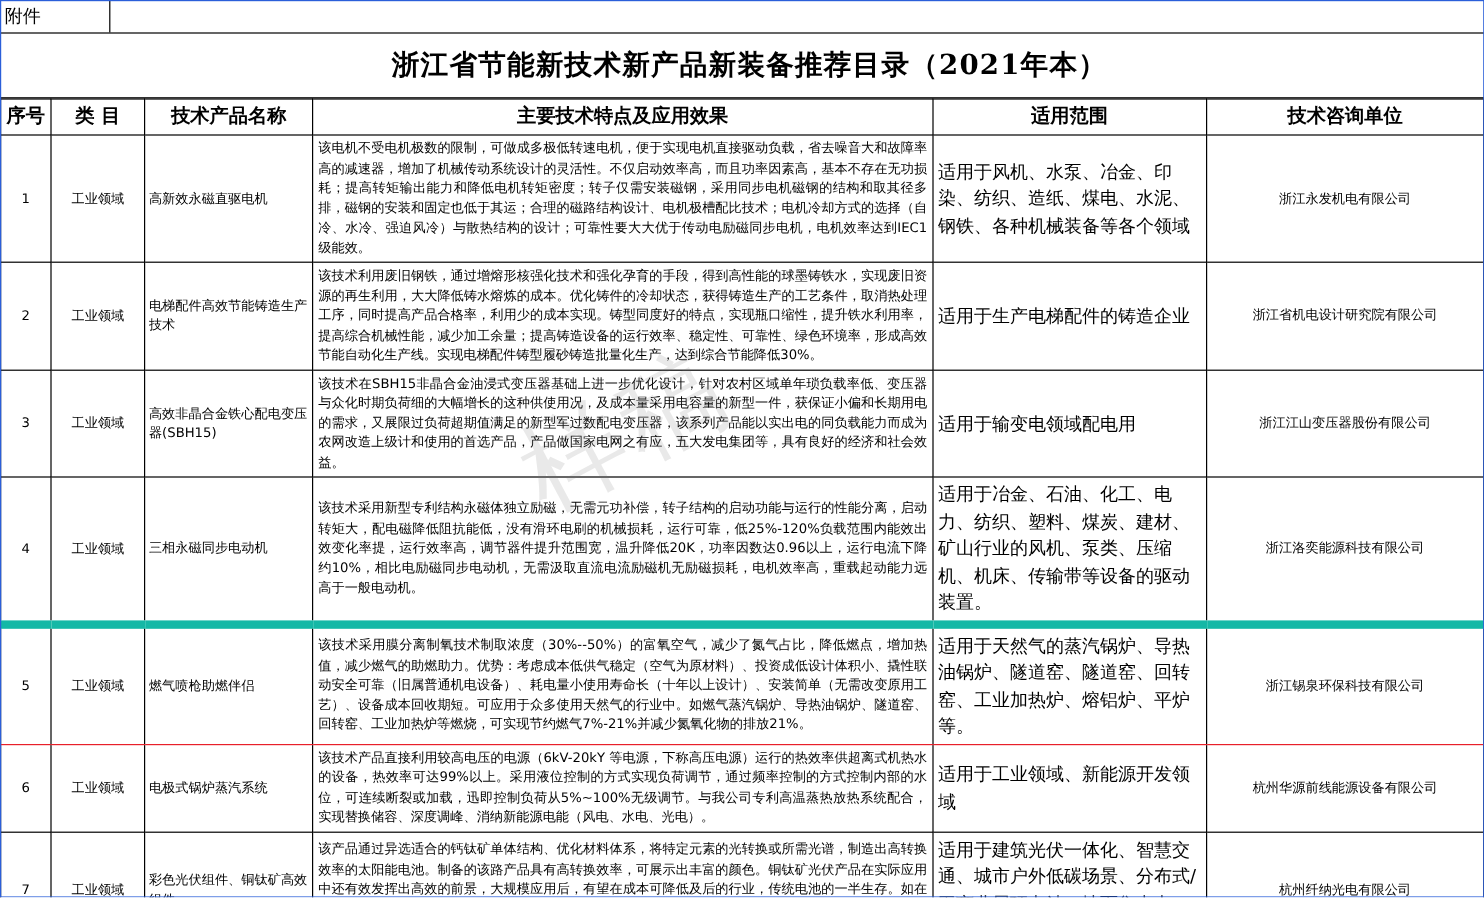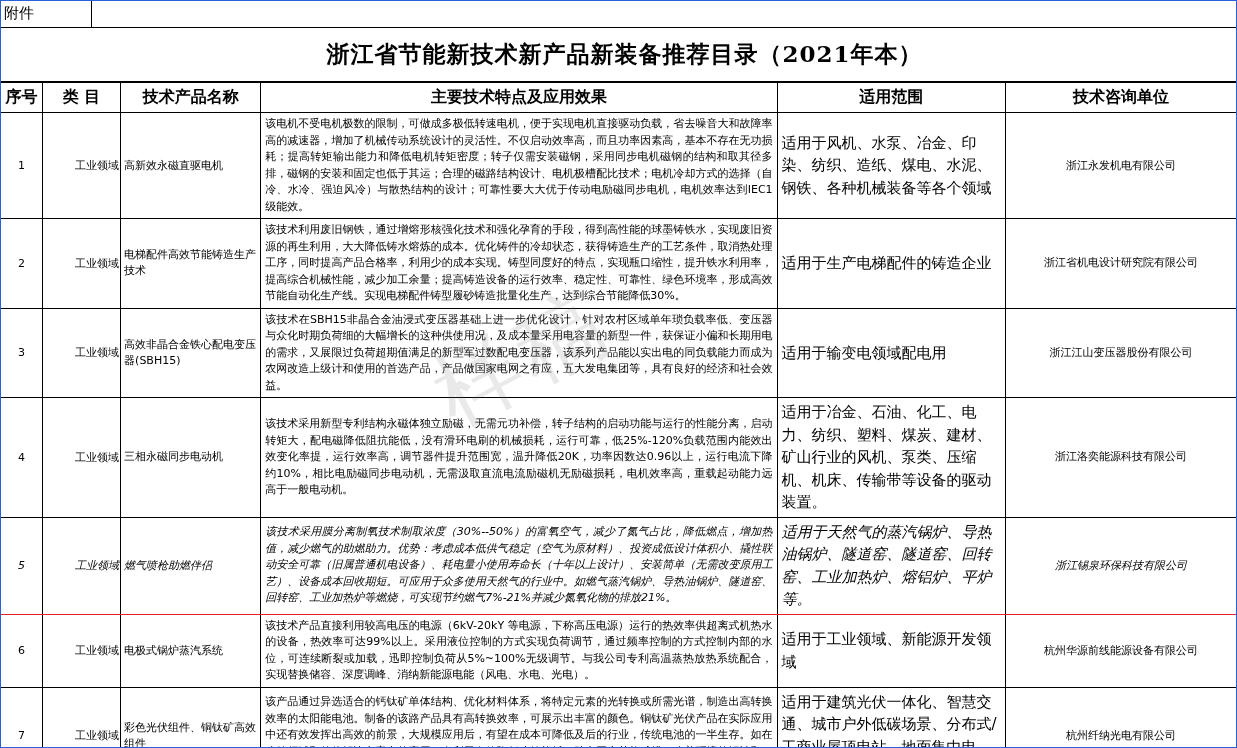--- a/index.html
+++ b/index.html
@@ -83,21 +83,21 @@
     font-size: 16px;
     font-weight: bold;
     text-align: center;
     font-family: "DejaVu Sans", "Liberation Sans", sans-serif;
   }
   td.c-seq {
     text-align: center;
     font-size: 11px;
   }
   td.c-cat {
-    text-align: right;
+    text-align: center;
     font-size: 11px;
     margin-left: 40px;
   }
   td.c-name {
     font-size: 11px;
     padding: 1px 3px;
     line-height: 1.45;
     text-align: left;
   }
   td.c-feat {
@@ -112,23 +112,22 @@
     line-height: 1.5;
     text-align: left;
   }
   td.c-unit {
     font-size: 11px;
     text-align: center;
     padding: 2px 3px;
     line-height: 1.45;
   }
   tr.highlight > td {
-    border-top: 1px solid #14b8a6;
+    border-top: 7px solid #14b8a6;
     border-bottom: 1px solid #e8202a;
-    font-style: italic;
   }
   tr.highlight > td:first-child {
     border-left: 1px solid #000;
   }
   
   .watermark {
     position: absolute;
     left: 430px;
     top: 300px;
     font-size: 86px;

